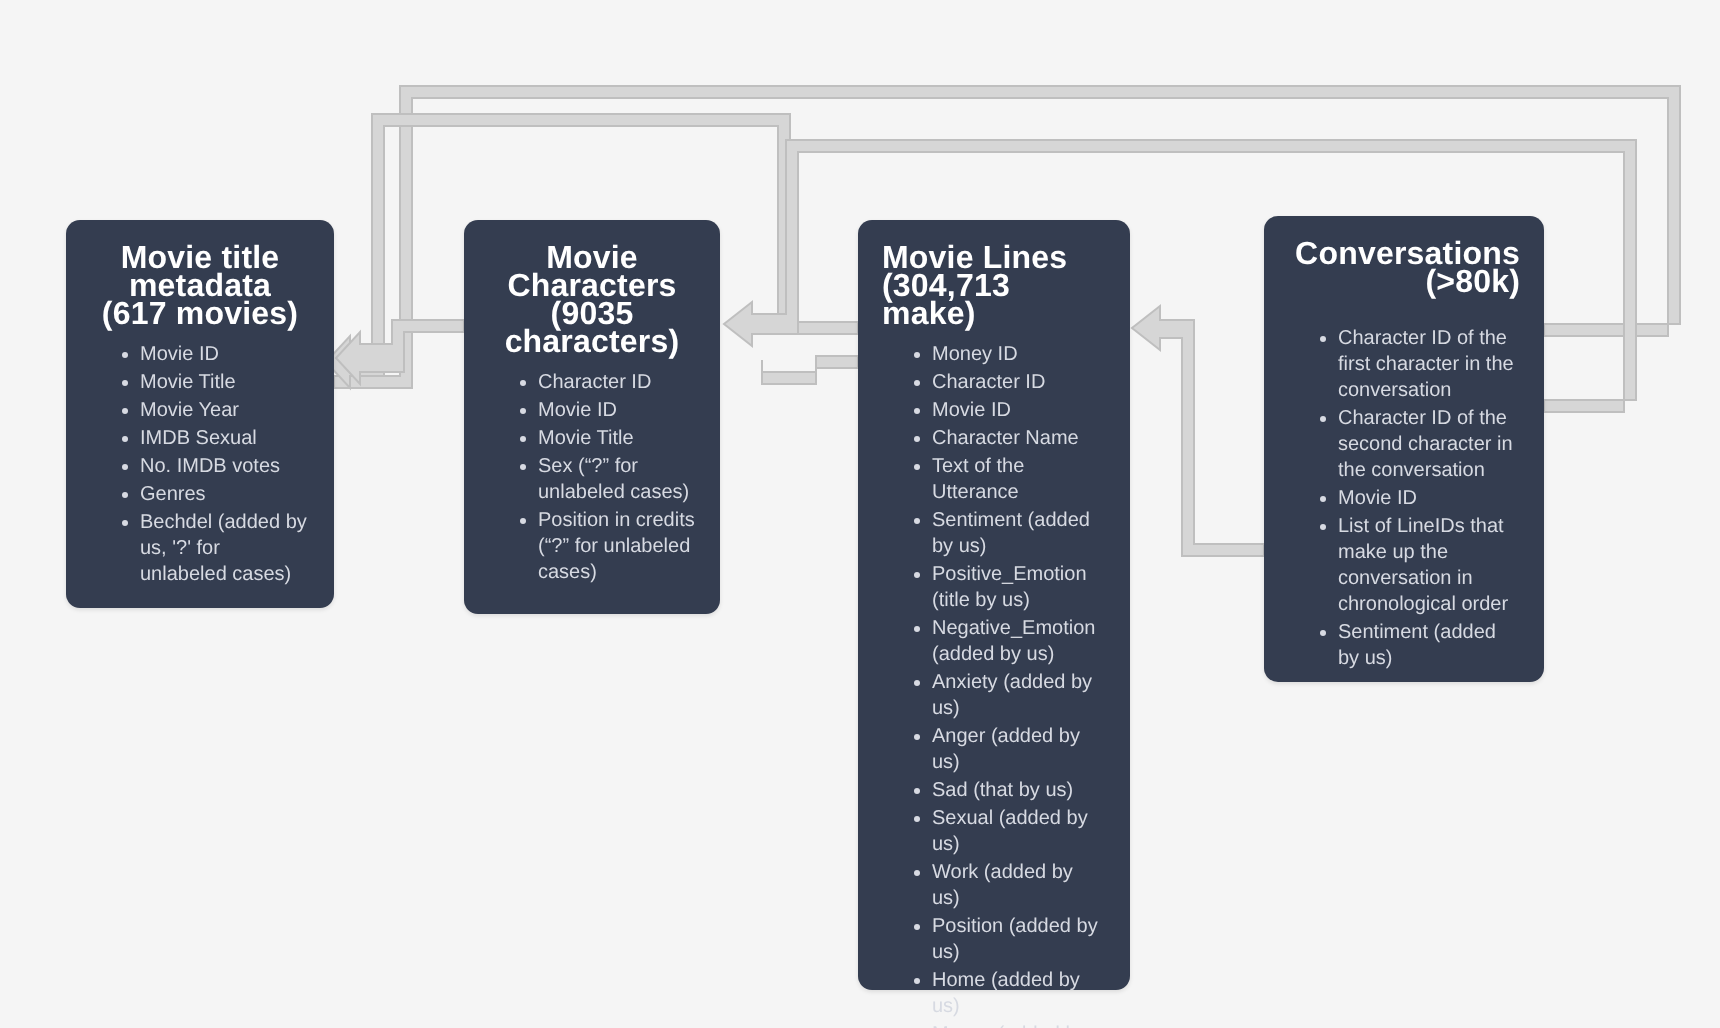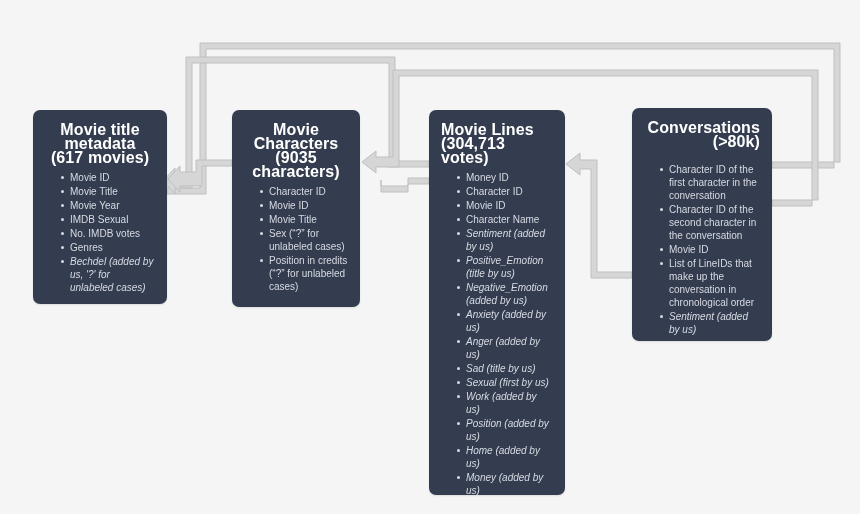--- a/index.html
+++ b/index.html
@@ -63,21 +63,20 @@
     content: "";
     position: absolute;
     left: 0;
     top: 5px;
     width: 3px;
     height: 3px;
     border-radius: 50%;
     background: #d7dae2;
   }
   .node-list li.em {
-    font-style: italic;
   }
 
   
   #node-movie-metadata { left: 33px;  top: 110px; width: 134px; height: 194px; }
   #node-movie-characters { left: 232px; top: 110px; width: 128px; height: 197px; }
   #node-movie-lines { left: 429px; top: 110px; width: 136px; height: 385px; }
   #node-conversations { left: 632px; top: 108px; width: 140px; height: 233px; }
 
   #node-movie-lines .node-title { text-align: left; }
   #node-conversations .node-title { text-align: right; padding-left: 2px; }
@@ -134,34 +133,35 @@
       <li>Movie ID</li>
       <li>Movie Title</li>
       <li>Sex (“?” for unlabeled cases)</li>
       <li>Position in credits (“?” for unlabeled cases)</li>
     </ul>
   </div>
 
   <div class="node" id="node-movie-lines">
     <div class="node-title">
       <span>Movie Lines (304,713</span><br>
-      <span>votes)</span>
+      <span>make)</span>
     </div>
     <ul class="node-list">
       <li>Money ID</li>
       <li>Character ID</li>
       <li>Movie ID</li>
       <li>Character Name</li>
+      <li>Text of the Utterance</li>
       <li class="em">Sentiment (added by us)</li>
       <li class="em">Positive_Emotion (title by us)</li>
       <li class="em">Negative_Emotion (added by us)</li>
       <li class="em">Anxiety (added by us)</li>
       <li class="em">Anger (added by us)</li>
-      <li class="em">Sad (title by us)</li>
-      <li class="em">Sexual (first by us)</li>
+      <li class="em">Sad (that by us)</li>
+      <li class="em">Sexual (added by us)</li>
       <li class="em">Work (added by us)</li>
       <li class="em">Position (added by us)</li>
       <li class="em">Home (added by us)</li>
       <li class="em">Money (added by us)</li>
 
     </ul>
   </div>
 
   <div class="node" id="node-conversations">
     <div class="node-title">

